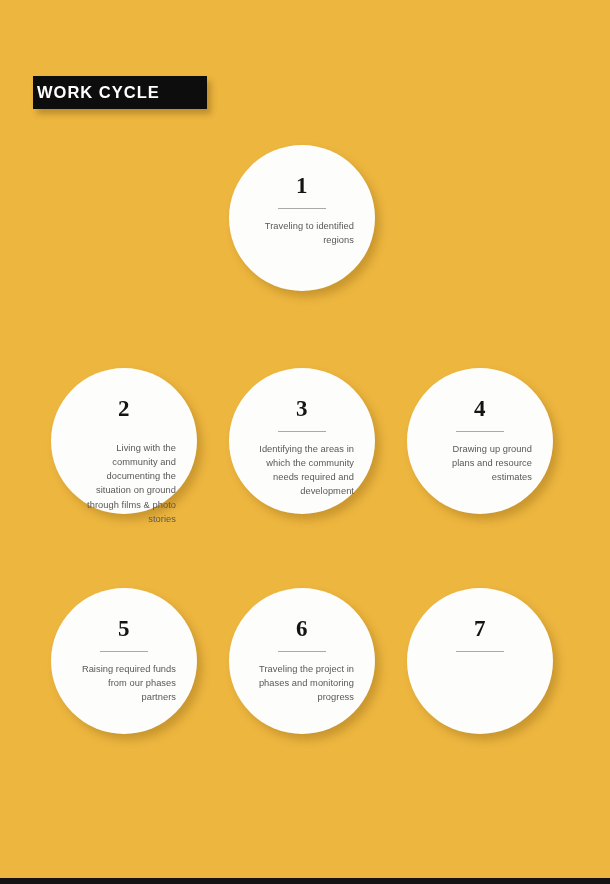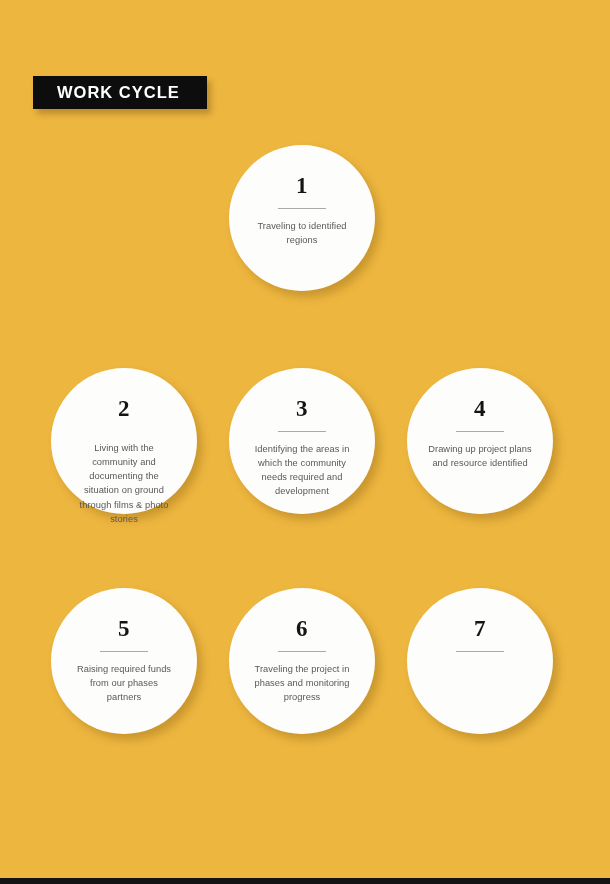--- a/index.html
+++ b/index.html
@@ -29,21 +29,21 @@
     position: absolute;
     left: 33px;
     top: 76px;
     width: 174px;
     height: 33px;
     background: #0d0d0d;
     box-shadow: 4px 5px 6px rgba(90, 60, 10, 0.32);
     display: flex;
     align-items: center;
     box-sizing: border-box;
-    padding-left: 24px;
+    padding-left: 4px;
   }
 
   .banner-text {
     color: #ffffff;
     font-family: "Liberation Sans", sans-serif;
     font-size: 16.5px;
     font-weight: bold;
     letter-spacing: 1.0px;
     line-height: 1;
     white-space: nowrap;
@@ -79,21 +79,21 @@
     background: #a9a9a9;
     margin-top: 11px;
     margin-bottom: 10px;
   }
 
   .desc {
     font-family: "Liberation Sans", sans-serif;
     font-size: 9.3px;
     line-height: 1.52;
     color: #585858;
-    text-align: center;
+    text-align: right;
     width: 104px;
     letter-spacing: 0.05px;
   }
 
   
   .bottom-bar {
     position: absolute;
     left: 0;
     bottom: 0;
     width: 610px;
@@ -122,21 +122,21 @@
         <div class="desc">Living with the community and documenting the situation on ground through films &amp; photo stories</div>
       </div>
       <div class="circle" style="left: 229px; top: 368px;">
         <div class="num">3</div>
         <div class="rule"></div>
         <div class="desc">Identifying the areas in which the community needs required and development</div>
       </div>
       <div class="circle" style="left: 407px; top: 368px;">
         <div class="num">4</div>
         <div class="rule"></div>
-        <div class="desc">Drawing up project plans and resource identified</div>
+        <div class="desc">Drawing up ground plans and resource estimates</div>
       </div>
       <div class="circle" style="left: 51px; top: 588px;">
         <div class="num">5</div>
         <div class="rule"></div>
         <div class="desc">Raising required funds from our phases partners</div>
       </div>
       <div class="circle" style="left: 229px; top: 588px;">
         <div class="num">6</div>
         <div class="rule"></div>
         <div class="desc">Traveling the project in phases and monitoring progress</div>

